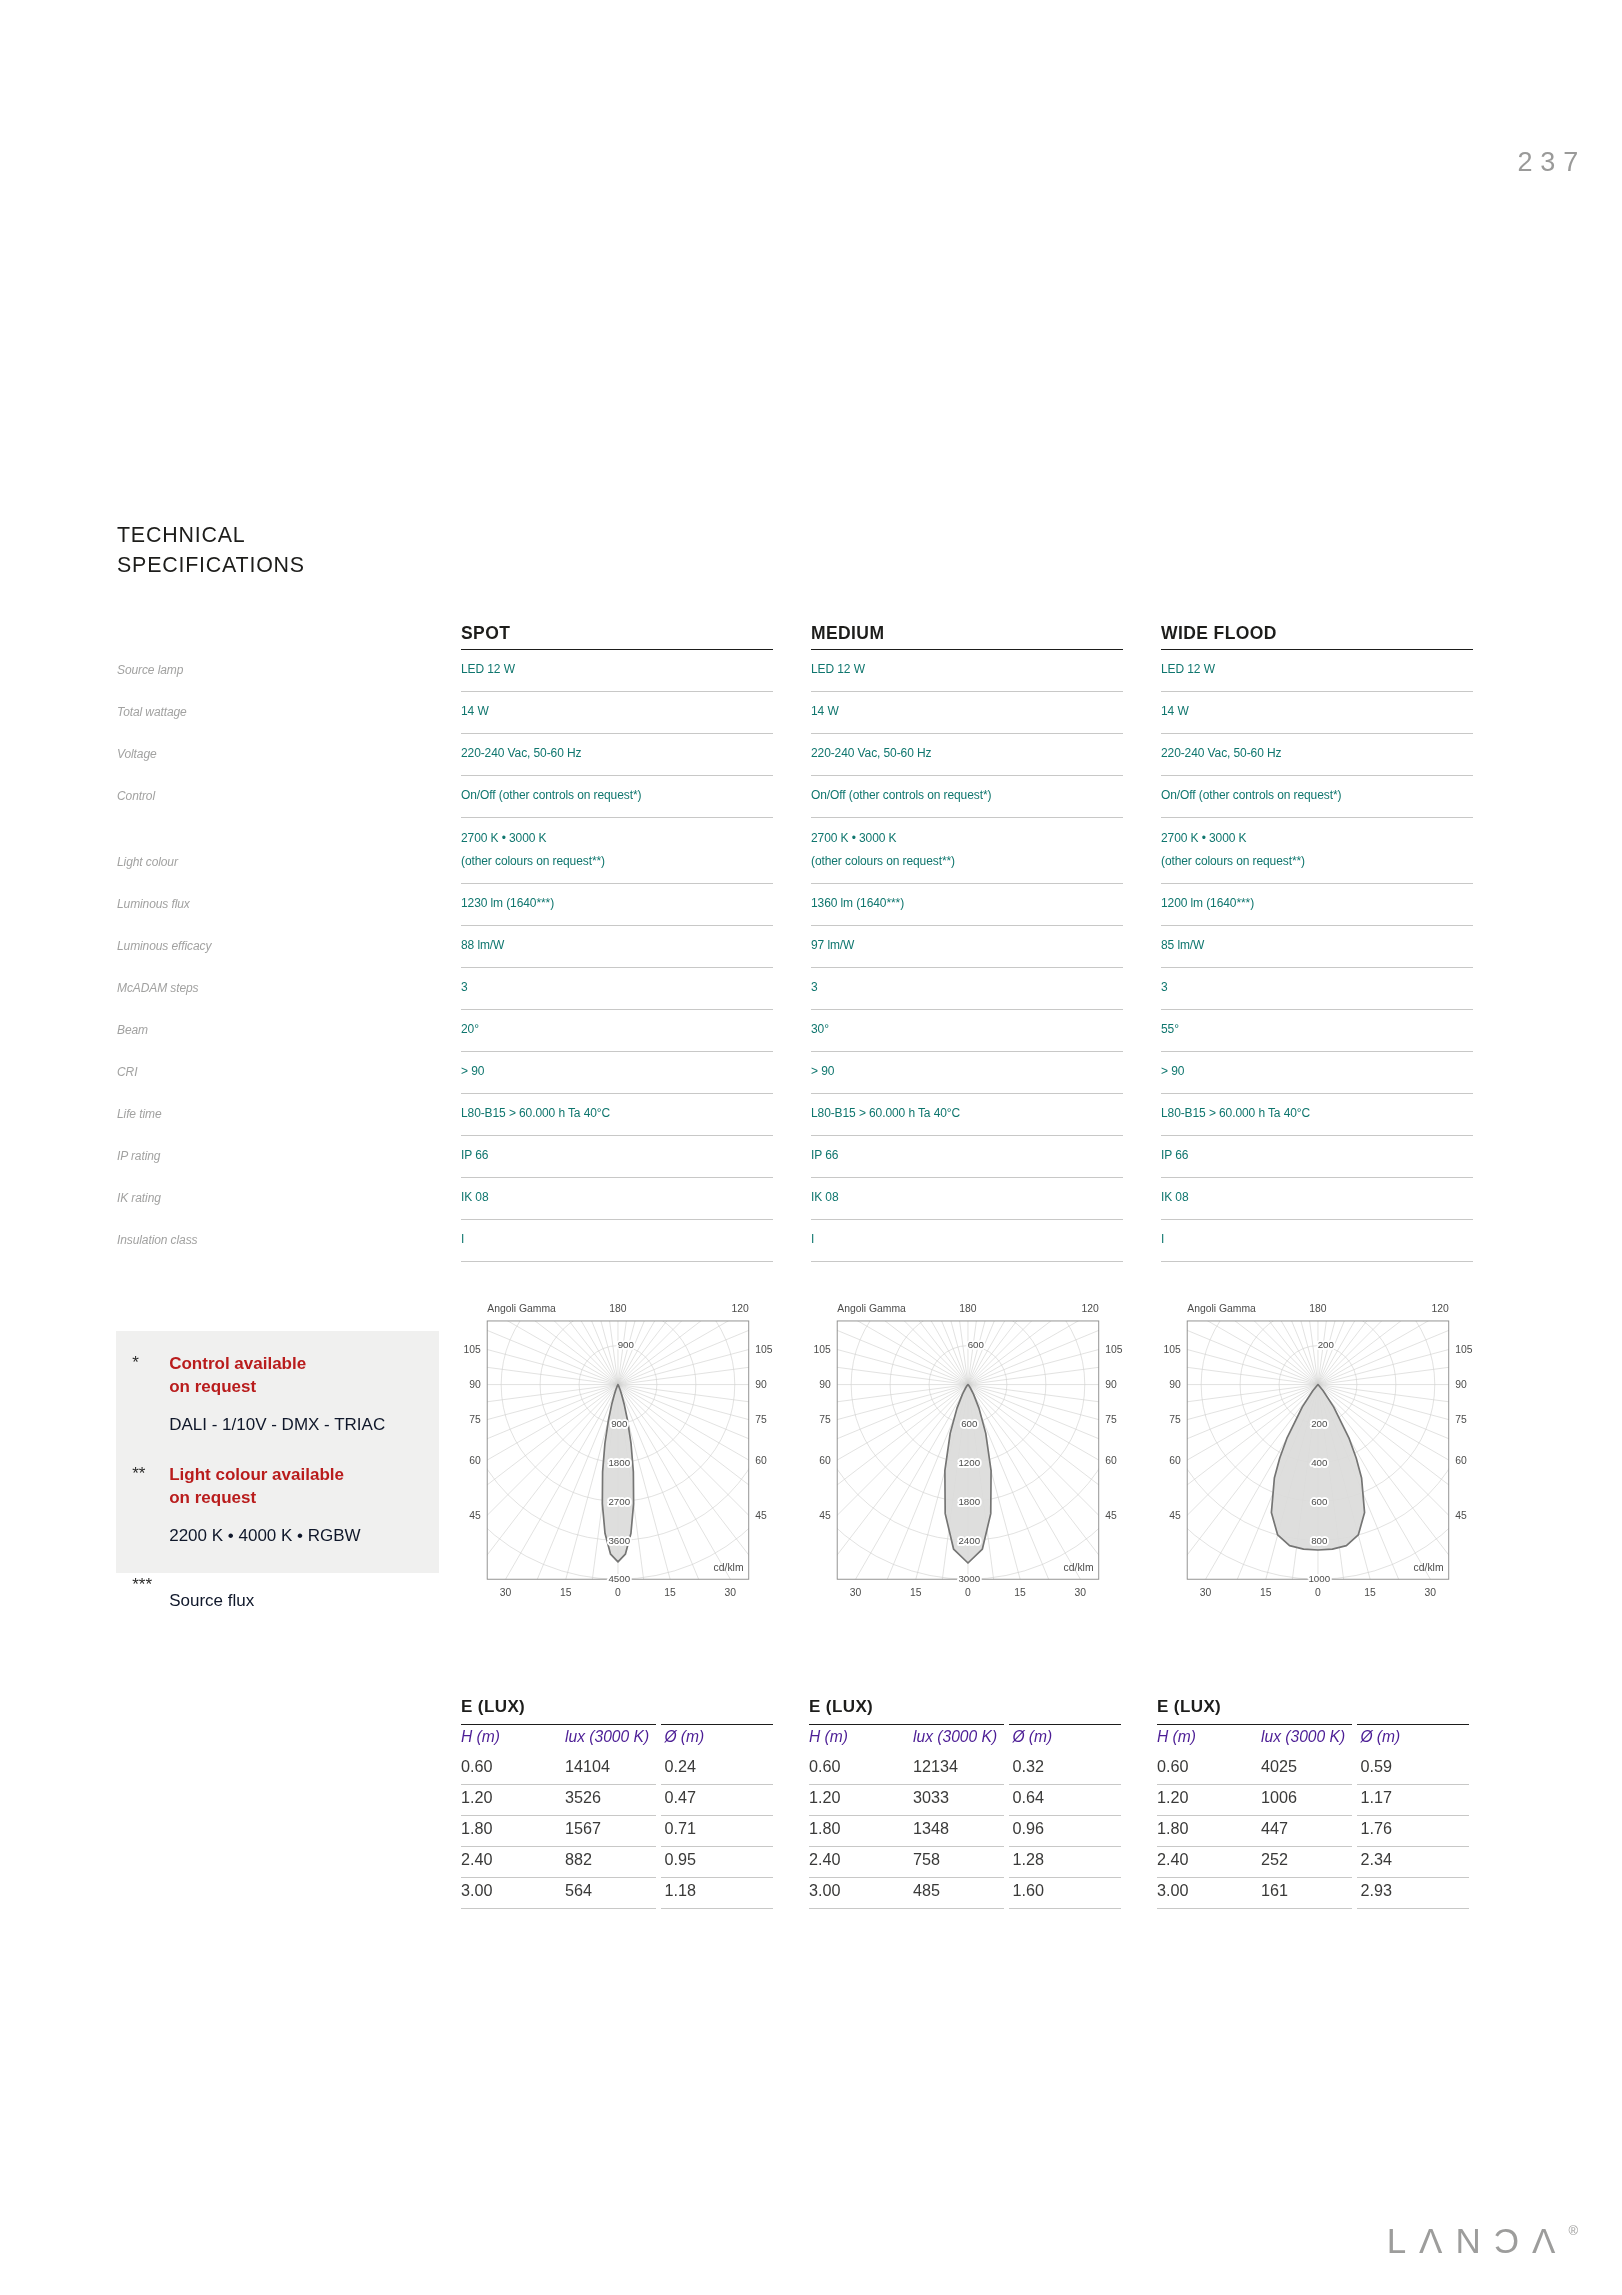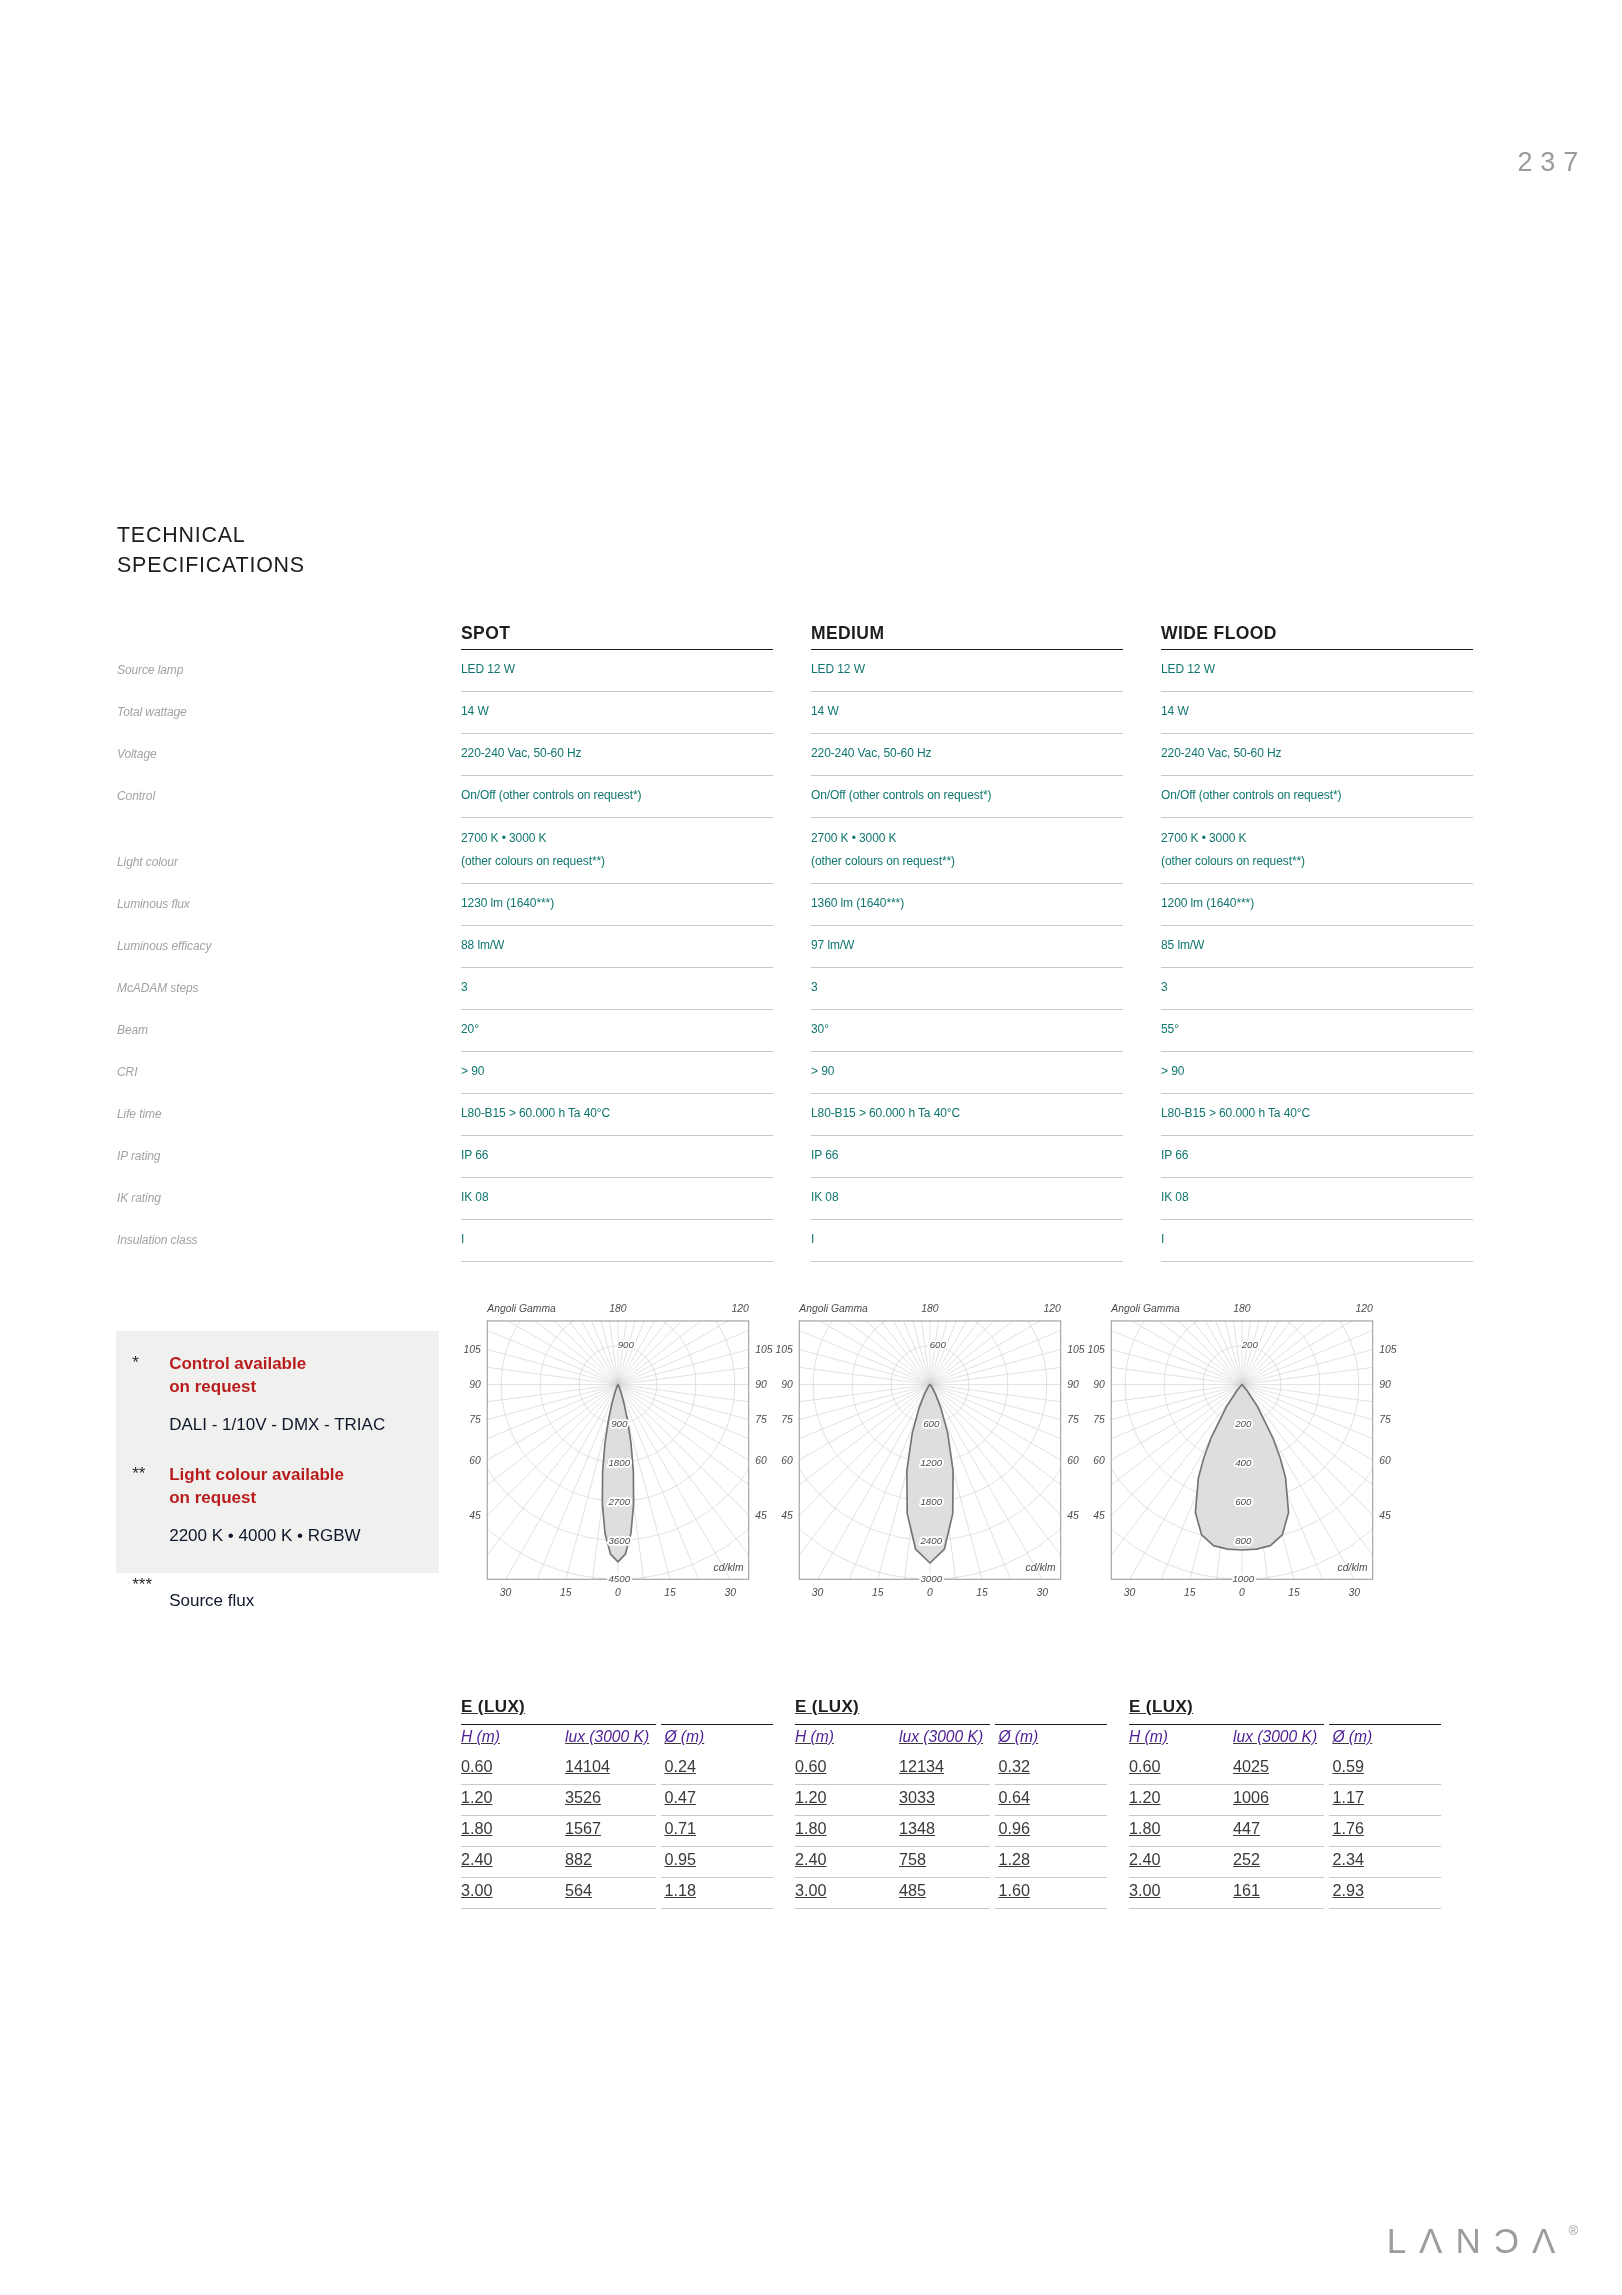--- a/index.html
+++ b/index.html
@@ -35,24 +35,24 @@
   
   .notes{
     position:absolute;left:116px;top:1331px;width:323px;height:242px;background:#f0f0ef;
     box-sizing:border-box;padding:21px 11.7px 0 16.2px;
   }
   .note{display:grid;grid-template-columns:37px 1fr;margin-bottom:27px;font-size:17px;}
   .note-mark{color:#2b2b2a;padding-top:1.3px;}
   .note-title{font-weight:700;color:#b91c1c;line-height:23px;}
   .note-detail{color:#0f172a;line-height:23px;margin-top:15px;}
   
-  .diagrams{position:absolute;left:461px;top:1295px;display:flex;font-style:italic;}
+  .diagrams{position:absolute;left:461px;top:1295px;display:flex;column-gap:38px;}
   .diagrams svg{display:block;}
   
-  .lux-tables{position:absolute;left:461px;top:1691px;display:flex;column-gap:22px;text-decoration:underline;}
+  .lux-tables{position:absolute;left:461px;top:1691px;display:flex;column-gap:36px;}
   .lux-table{width:312px;}
   .lux-title{
     height:32.5px;display:flex;align-items:flex-end;padding-bottom:6.5px;box-sizing:border-box;
     font-size:17px;font-weight:600;letter-spacing:0.4px;color:#1d1d1b;
   }
   .lux-rule{display:grid;grid-template-columns:195px 112px;column-gap:5.2px;}
   .lux-rule div{border-top:1.9px solid #1d1d1b;height:0;}
   .lux-row{display:grid;grid-template-columns:195px 112px;column-gap:5.2px;height:31px;box-sizing:border-box;}
   .lux-row .g1{display:flex;align-items:flex-end;padding-bottom:7.1px;box-sizing:border-box;}
   .lux-row .g2{display:flex;align-items:flex-end;padding-bottom:7.1px;padding-left:3.2px;box-sizing:border-box;}

